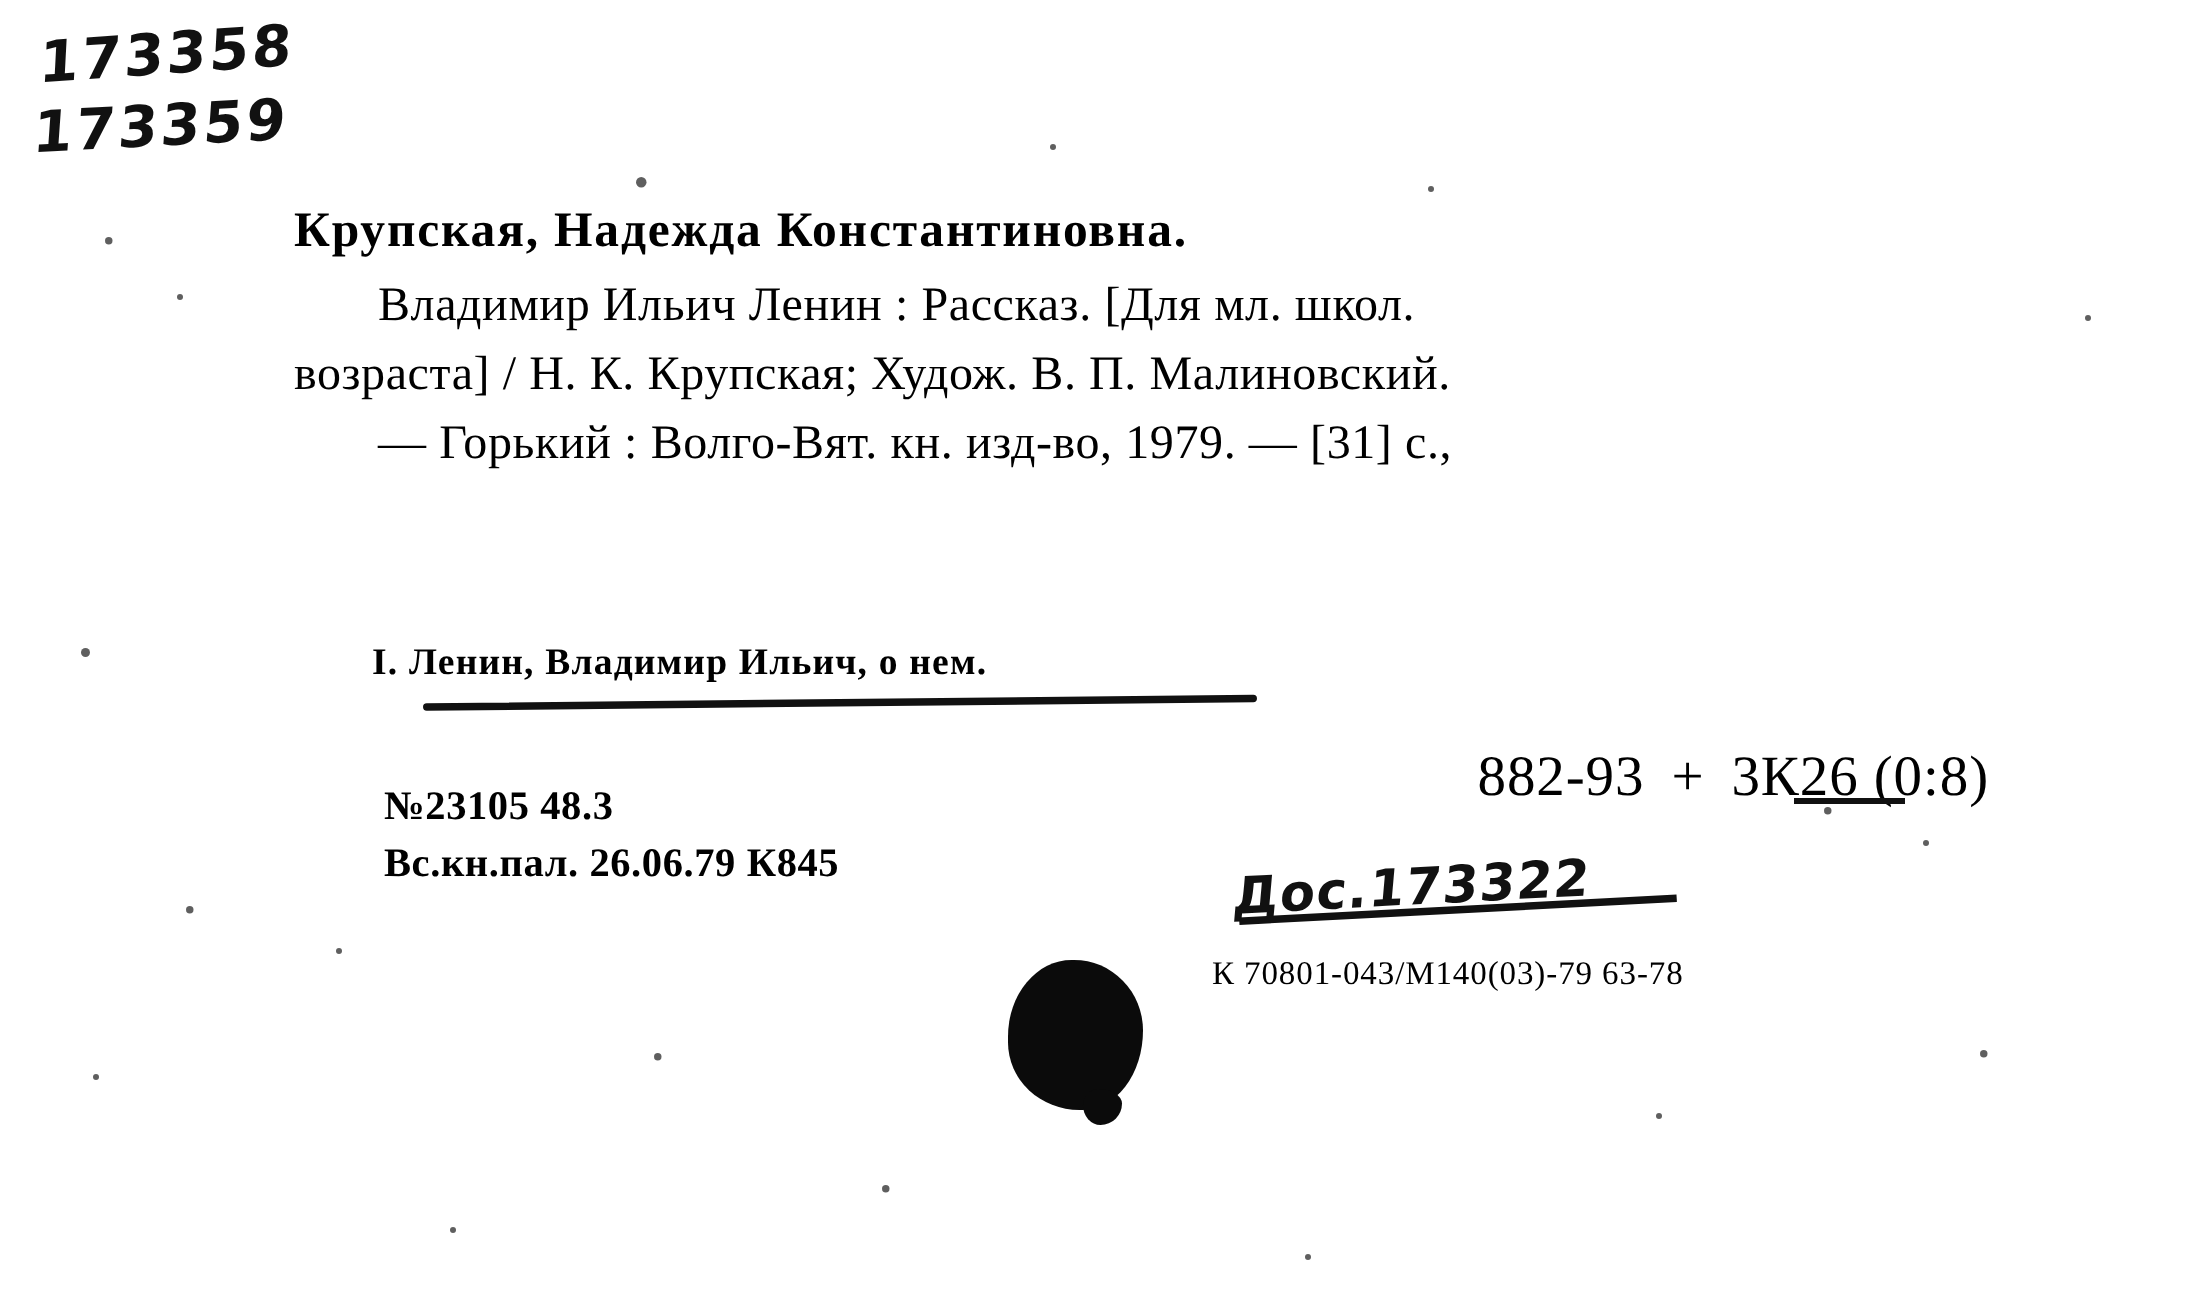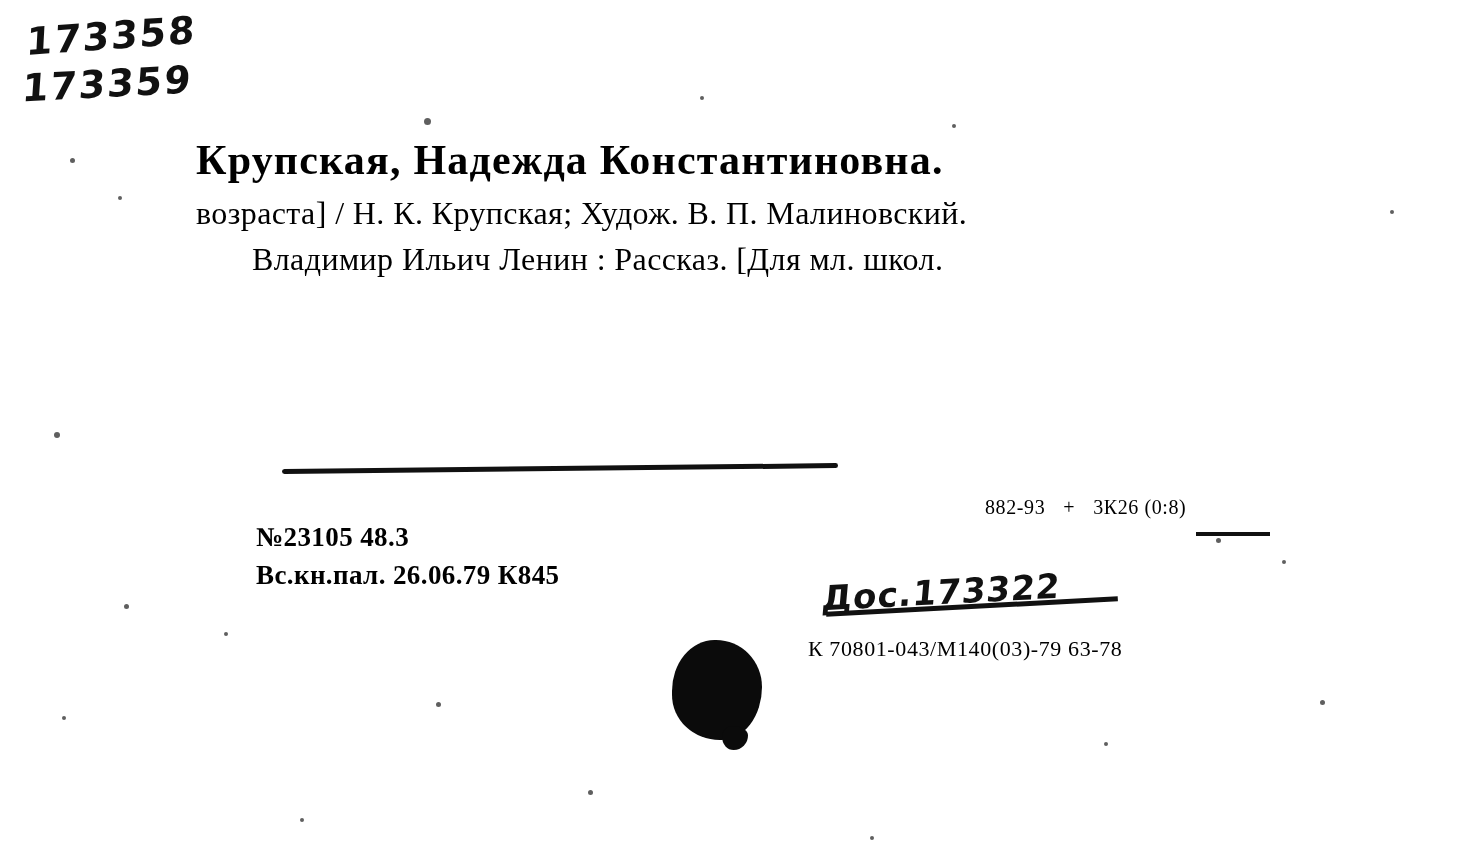--- a/index.html
+++ b/index.html
@@ -52,21 +52,21 @@
 
   
   .entry {
     position: absolute;
     left: 196px;
     top: 136px;
     width: 1190px;
   }
   .author {
     font-weight: 700;
-    font-size: 42px;
+    font-size: 33px;
     letter-spacing: 1.2px;
     margin-bottom: 6px;
     white-space: nowrap;
   }
   .body-line {
     font-size: 32px;
     line-height: 46px;
     letter-spacing: .4px;
     white-space: nowrap;
   }
@@ -100,21 +100,21 @@
     background: #111;
     border-radius: 3px;
     transform: rotate(-0.6deg);
   }
 
   
   .classification {
     position: absolute;
     left: 985px;
     top: 496px;
-    font-size: 20px;
+    font-size: 38px;
     letter-spacing: .6px;
     white-space: nowrap;
   }
   .classification .plus {
     padding: 0 18px;
   }
   .cls-underline {
     position: absolute;
     left: 1196px;
     top: 532px;
@@ -211,24 +211,26 @@
   <span class="speck" style="left:1320px;top:700px; width:5px;  height:5px;"></span>
   <span class="speck" style="left:700px; top:96px;  width:4px;  height:4px;"></span>
   <span class="speck" style="left:870px; top:836px; width:4px;  height:4px;"></span>
   <span class="speck" style="left:62px;  top:716px; width:4px;  height:4px;"></span>
 
   <div class="handwriting" id="hand-1">173358</div>
   <div class="handwriting" id="hand-2">173359</div>
 
   <div class="entry">
     <div class="author">Крупская, Надежда Константиновна.</div>
+    <div class="body-line indent">Владимир Ильич Ленин : Рассказ. [Для мл. школ.</div>
     <div class="body-line">возраста] / Н. К. Крупская; Худож. В. П. Малиновский.</div>
-    <div class="body-line indent">Владимир Ильич Ленин : Рассказ. [Для мл. школ.</div>
+    <div class="body-line indent">— Горький : Волго-Вят. кн. изд-во, 1979. — [31] с.,</div>
   </div>
 
+  <div class="tracing">I. Ленин, Владимир Ильич, о нем.</div>
   <div class="tracing-underline"></div>
 
   <div class="classification">
     <span>882-93</span><span class="plus">+</span><span>3К26 (0:8)</span>
   </div>
   <div class="cls-underline"></div>
 
   <div class="imprint">
     <span class="row r1">№23105  48.3</span>
     <span class="row r3">Вс.кн.пал.  26.06.79  К845</span>

